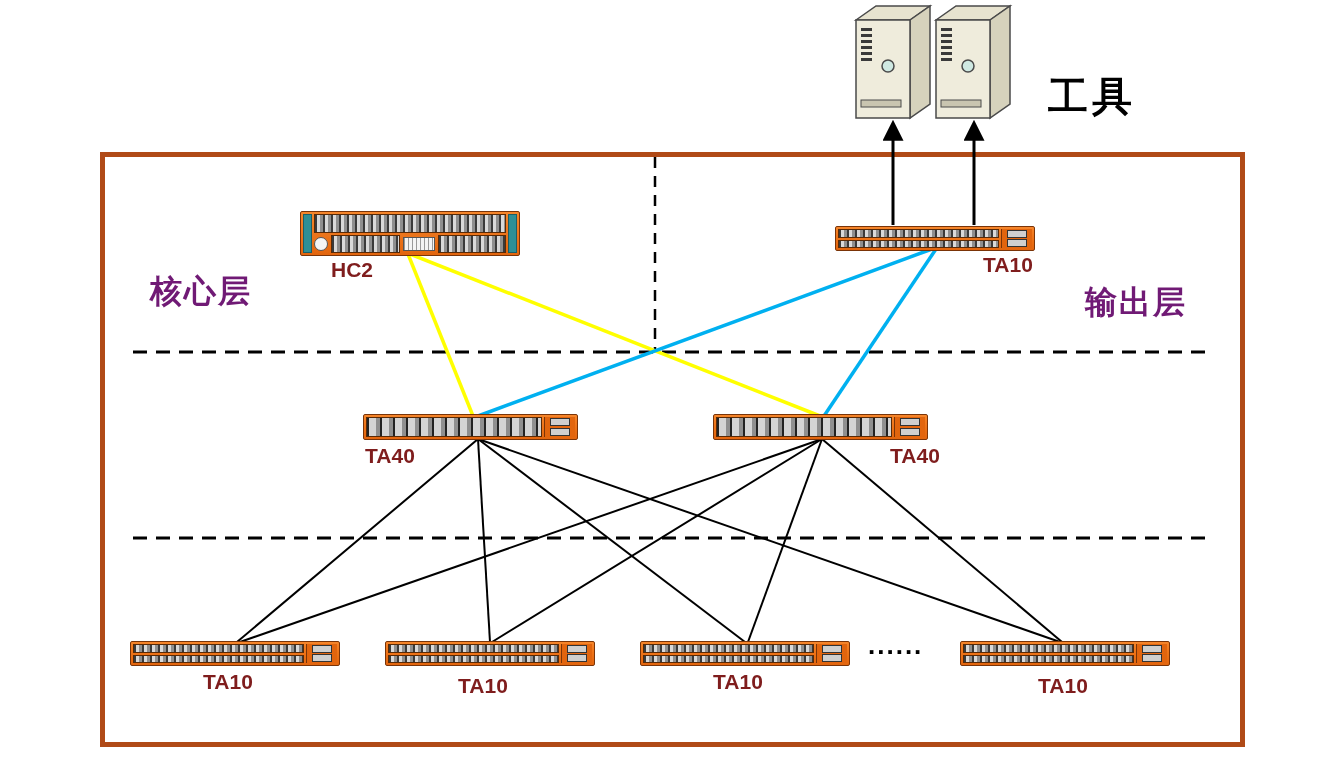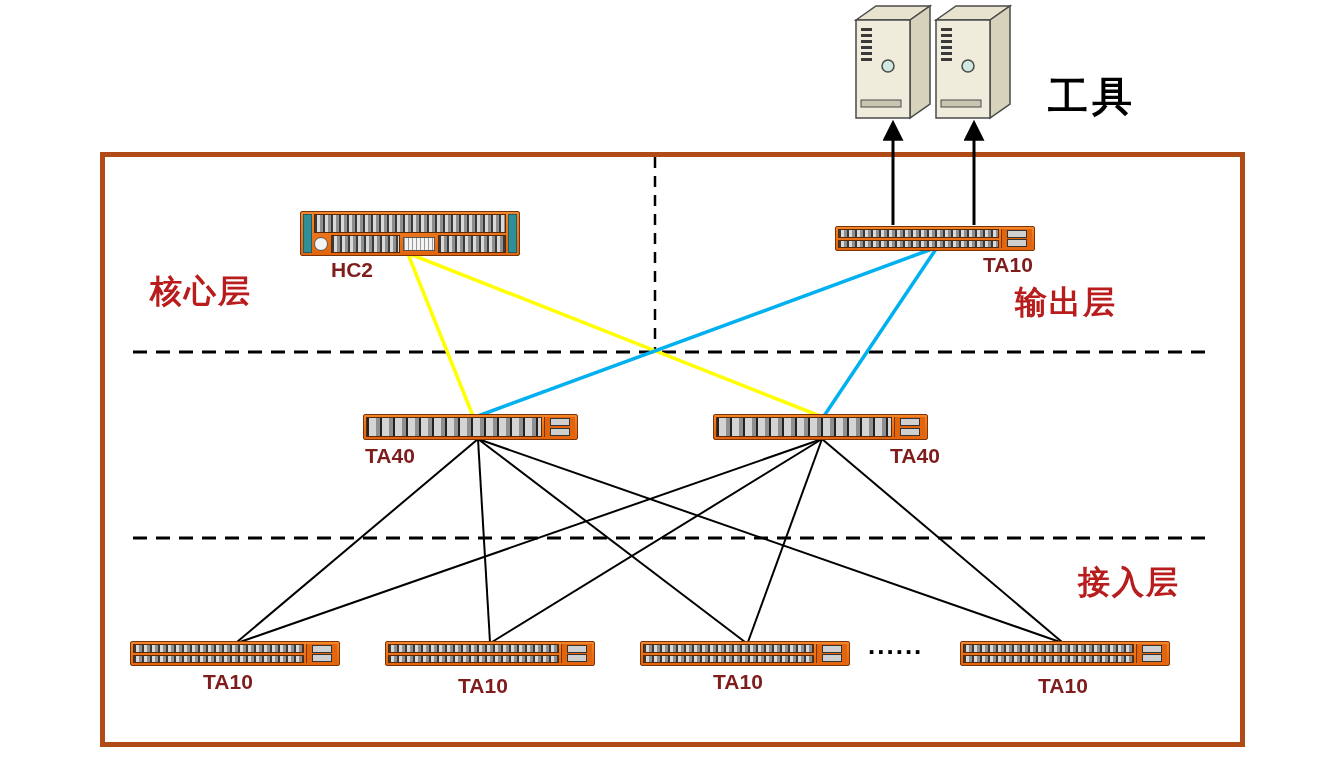--- a/index.html
+++ b/index.html
@@ -57,21 +57,21 @@
     border:1px solid #5a2a06;
   }
   .hc2 .logo{width:12px;height:12px;border-radius:50%;background:#f4f4f4;border:1px solid #555;align-self:center;}
   .hc2 .panel{
     width:30px;align-self:center;height:12px;background:#f4f4f4;border:1px solid #555;
     background-image:repeating-linear-gradient(90deg,#999 0 1px,transparent 1px 4px);
   }
 
   
   .layer-label{
-    position:absolute;color:#b91c1c;font-weight:bold;font-size:32px;
+    position:absolute;color:#701a75;font-weight:bold;font-size:32px;
     white-space:nowrap;z-index:8;letter-spacing:2px;
   }
   .tools-label{
     position:absolute;color:#000;font-weight:bold;font-size:40px;
     white-space:nowrap;z-index:8;letter-spacing:4px;margin-top:31px;
   }
   .dev-label{
     position:absolute;color:#7f1d1d;font-weight:bold;font-size:21px;
     width:80px;text-align:center;white-space:nowrap;z-index:8;
   }
@@ -246,16 +246,15 @@
       <div class="prow"></div>
     </div>
     <div class="cap">
         <div class="mport"></div>
         <div class="mport"></div>
       </div>
   </div>
   <div class="dev-label" style="left:1023px;top:674px;">TA10</div>
 
   <div class="layer-label" style="left:150px;top:270px;">核心层</div>
-  <div class="layer-label" style="left:1015px;top:281px;">输出层</div>
-  <div class="layer-label" style="left:1078px;top:561px;">接入层</div>
+  <div class="layer-label" style="left:1085px;top:281px;">输出层</div>
 
 </div>
 
 </body></html>

